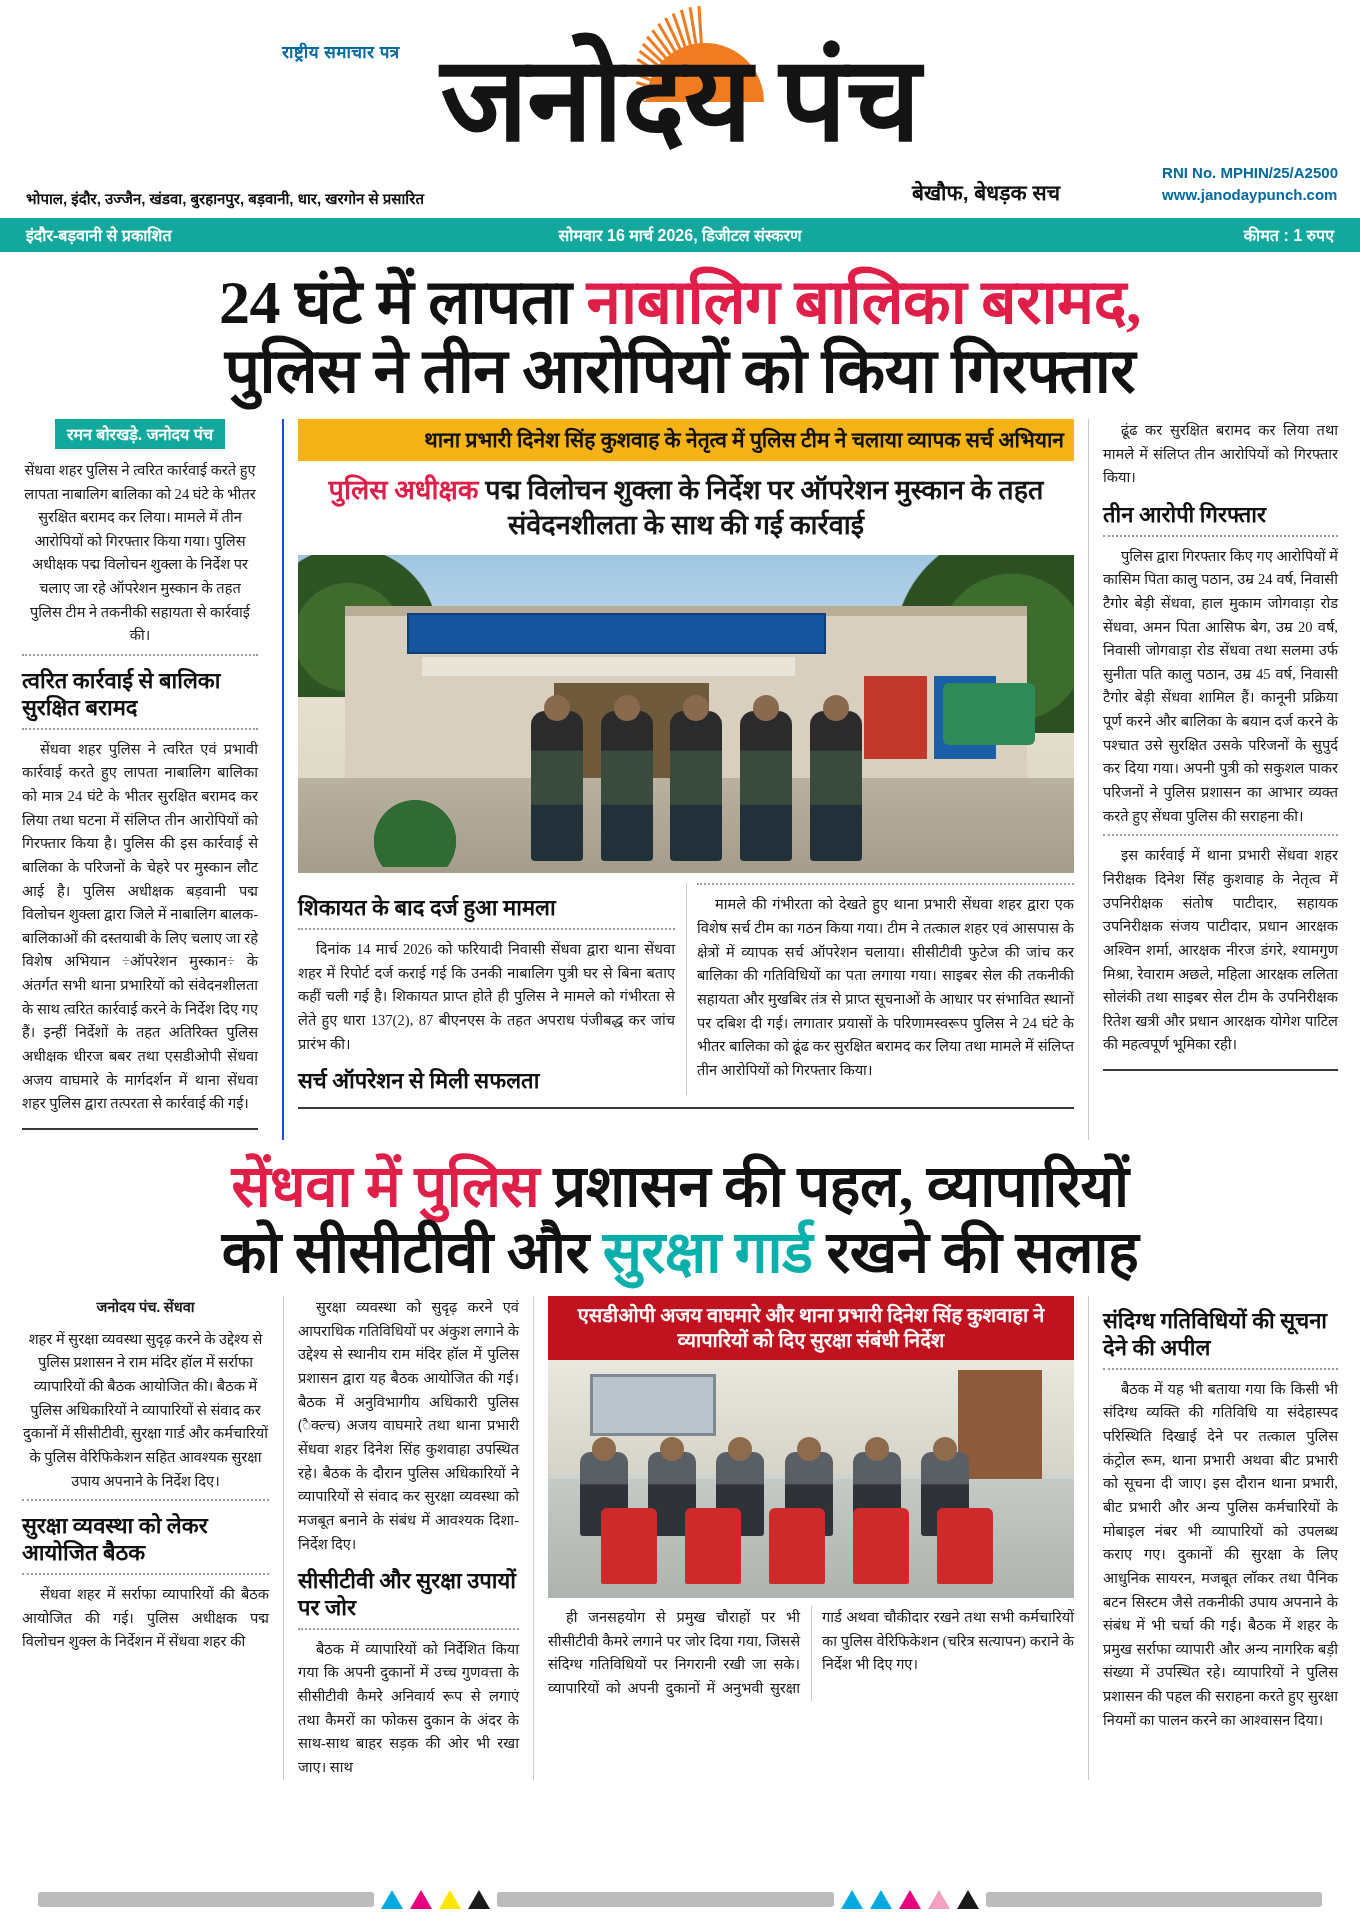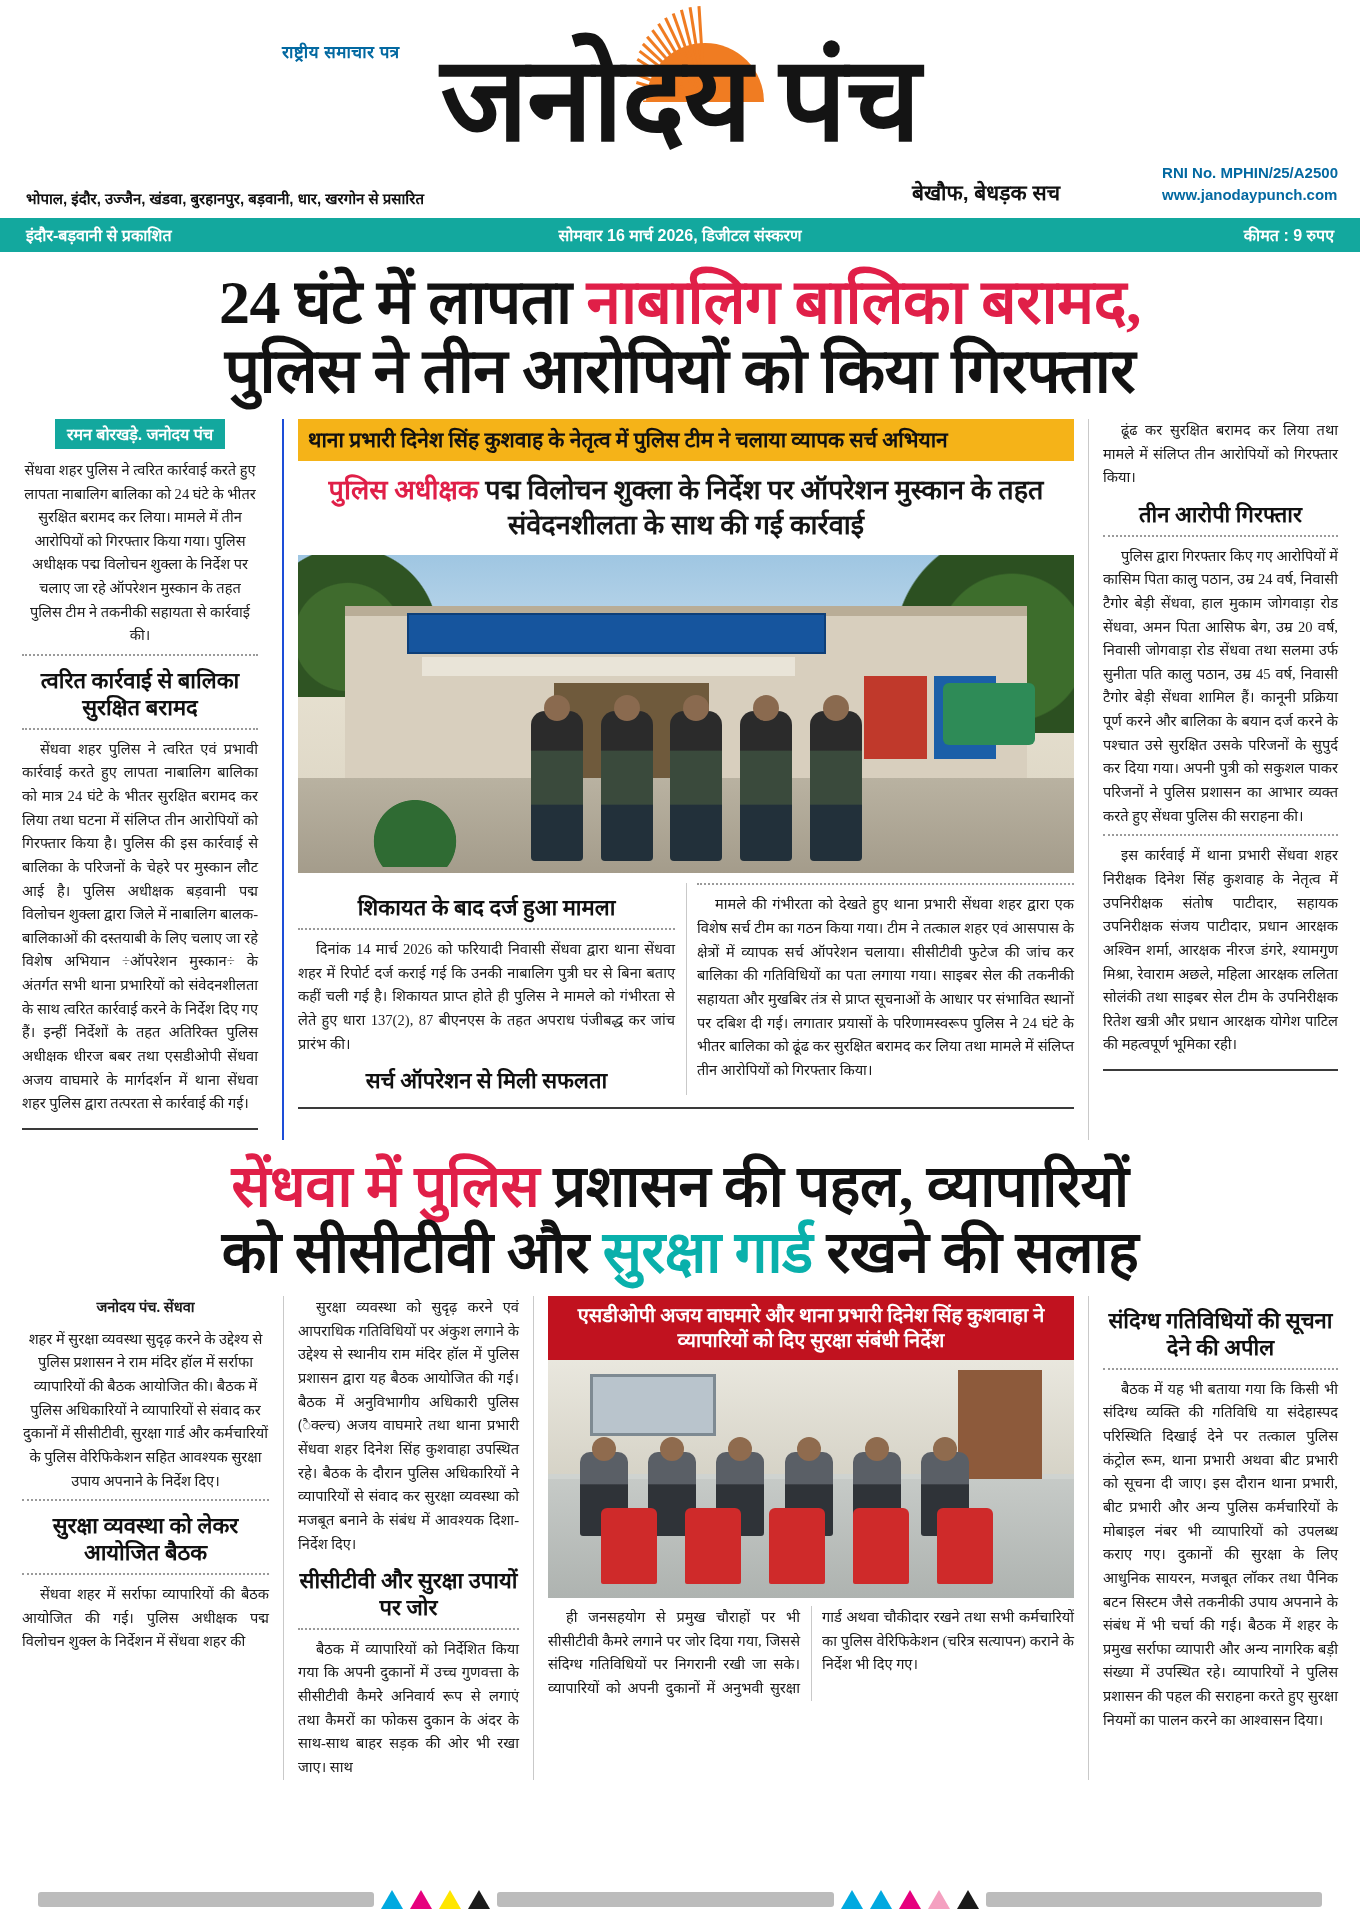--- a/index.html
+++ b/index.html
@@ -160,21 +160,21 @@
     font-size: 16px;
     padding: 4px 12px;
     margin-bottom: 10px;
   }
   .yellow-bar {
     background: #f5b318;
     color: #111;
     font-family: "Liberation Serif", serif;
     font-weight: 700;
     font-size: 21px;
-    text-align: left;
+    text-align: right;
     padding: 8px 10px;
     margin-bottom: 12px;
     line-height: 1.25;
   }
   .sub-deck {
     font-family: "Liberation Serif", serif;
     font-weight: 700;
     font-size: 27px;
     line-height: 1.3;
     text-align: center;
@@ -190,21 +190,20 @@
     text-align: justify;
     color: #1a1a1a;
     text-indent: 18px;
   }
   .body-txt.center { text-align: center; text-indent: 0; }
   .sec-head {
     font-family: "Liberation Serif", serif;
     font-weight: 700;
     font-size: 22px;
     line-height: 1.22;
-    text-align: center;
     color: #111;
     margin: 12px 0 4px;
   }
   .dotline {
     border-bottom: 2px dotted #9a9a9a;
     margin: 6px 0 8px;
     height: 1px;
   }
   .rule {
     border-top: 2px solid #3a3a3a;
@@ -369,21 +368,21 @@
       <div>RNI No. MPHIN/25/A2500</div>
       <div>www.janodaypunch.com</div>
     </div>
 
     <div class="cities">भोपाल, इंदौर, उज्जैन, खंडवा, बुरहानपुर, बड़वानी, धार, खरगोन से प्रसारित</div>
   </div>
 
   <div class="teal-strip">
     <div class="teal-left">इंदौर-बड़वानी से प्रकाशित</div>
     <div class="teal-center">सोमवार 16 मार्च 2026,  डिजीटल संस्करण</div>
-    <div class="teal-right">कीमत : 9 रुपए</div>
+    <div class="teal-right">कीमत : 1 रुपए</div>
   </div>
 
   <div class="lead-head">
     <span>24 घंटे में लापता </span><span class="hl-red">नाबालिग बालिका बरामद,</span><br>
     <span>पुलिस ने तीन आरोपियों को किया गिरफ्तार</span>
   </div>
 
   <div class="story1">
 
     <div class="s1-left">

